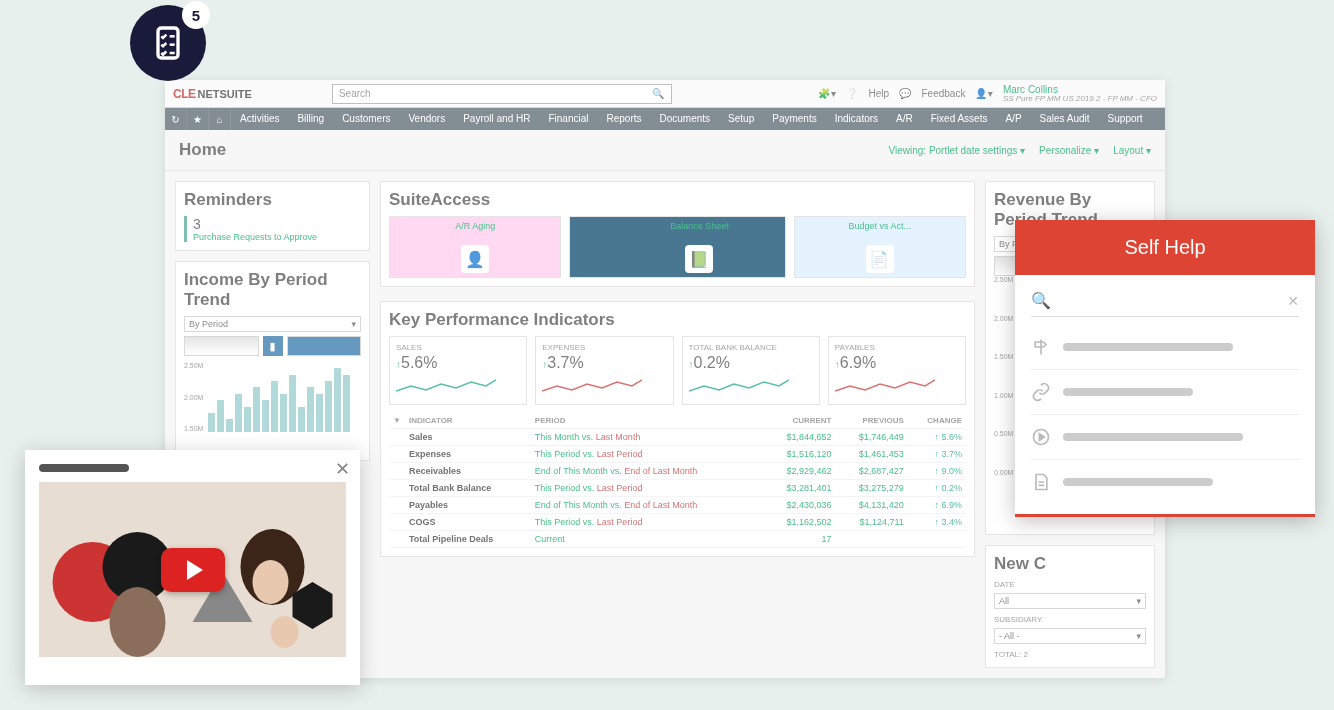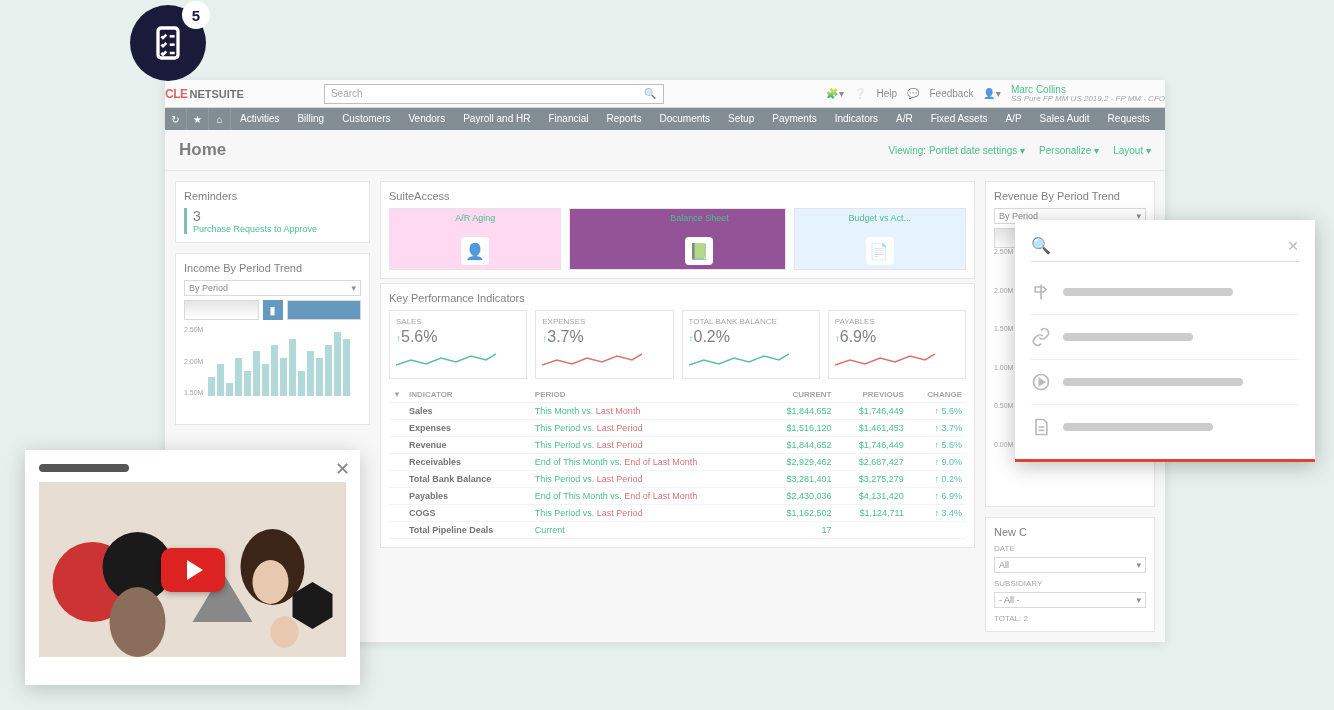--- a/index.html
+++ b/index.html
@@ -1,50 +1,50 @@
 <!DOCTYPE html>
 <html><head>
 <meta charset="utf-8">
 <style>
 * { box-sizing: border-box; margin: 0; padding: 0; }
 body { font-family: Arial, sans-serif; font-size: 11px; background: #e8f0ee; width: 1334px; height: 710px; position: relative; overflow: hidden; }
 .app { position: absolute; top: 80px; left: 165px; width: 1000px; background: #fff; box-shadow: 0 2px 10px rgba(0,0,0,0.1); }
 .app::before { content: ''; position: absolute; inset: 0; background: rgba(255,255,255,0.25); z-index: 50; pointer-events: none; }
-.topbar { display: flex; align-items: center; height: 28px; background: #fafafa; border-bottom: 1px solid #ccc; padding: 0 0; }
+.topbar { display: flex; align-items: center; height: 28px; background: #fafafa; border-bottom: 1px solid #ccc; padding: 0 8px; }
 .logo { color: #c33; font-weight: bold; font-size: 12px; letter-spacing: -0.5px; }
 .logo2 { color: #444; font-weight: bold; font-size: 11px; margin-left: 2px; }
 .search { margin-left: 80px; width: 340px; height: 20px; border: 1px solid #aaa; background: #fff; display: flex; align-items: center; padding: 0 6px; font-size: 10px; color: #888; position: relative; }
 .search .mag { position: absolute; right: 6px; color: #888; }
 .topbar-right { margin-left: auto; display: flex; align-items: center; gap: 10px; color: #666; font-size: 10px; }
 .user-info { line-height: 1.1; }
 .user-name { color: #1a6; font-size: 10px; }
 .user-role { color: #888; font-size: 8px; font-style: italic; }
 .menubar { background: #5a6770; display: flex; align-items: center; height: 22px; color: #fff; font-size: 10px; }
 .menubar .micon { width: 22px; height: 22px; display: flex; align-items: center; justify-content: center; border-right: 1px solid #6b7780; }
 .menubar .mitem { padding: 0 9px; line-height: 22px; cursor: pointer; }
 .pagehead { display: flex; align-items: center; padding: 10px 14px; background: #f5f5f5; border-bottom: 1px solid #e0e0e0; }
 .pagehead h1 { font-size: 17px; font-weight: bold; color: #555; }
 .pagehead .opts { margin-left: auto; display: flex; gap: 14px; font-size: 10px; color: #1a6; }
 .content { display: flex; gap: 10px; padding: 10px; background: #f5f5f5; }
 .col-left { width: 195px; display: flex; flex-direction: column; gap: 10px; }
-.col-mid { flex: 1; display: flex; flex-direction: column; gap: 4px; }
+.col-mid { flex: 1; display: flex; flex-direction: column; gap: 14px; }
 .col-right { width: 170px; display: flex; flex-direction: column; gap: 10px; }
 .card { background: #fff; border: 1px solid #ddd; padding: 8px; }
-.card-title { font-size: 11px; font-weight: normal; color: #555; margin-bottom: 6px; }
+.card-title { font-size: 17px; font-weight: bold; color: #555; margin-bottom: 6px; }
 .reminder-bar { border-left: 3px solid #5a9; padding-left: 6px; }
 .reminder-num { font-size: 14px; color: #555; }
 .reminder-txt { font-size: 9px; color: #1a6; }
 .select { border: 1px solid #ccc; background: #fff; font-size: 9px; padding: 2px 4px; color: #666; display: flex; justify-content: space-between; align-items: center; }
 .minichart { height: 90px; margin-top: 6px; position: relative; }
 .bars { display: flex; align-items: flex-end; height: 70px; gap: 2px; margin-left: 24px; }
 .bars .b { width: 7px; background: #9cc; }
 .ylabels { position: absolute; left: 0; top: 0; font-size: 7px; color: #888; display: flex; flex-direction: column; justify-content: space-between; height: 70px; }
 .suite-grid { display: flex; gap: 8px; }
 .suite-card { flex: 1; height: 62px; border: 1px solid #ddd; display: flex; flex-direction: column; align-items: center; justify-content: space-between; padding: 4px; font-size: 9px; color: #1a6; }
-.sc1 { background: #fce; } .sc2 { background: #701a75; padding-left: 48px; } .sc3 { background: #def; } .sc4 { background: #fed; }
+.sc1 { background: #fce; } .sc2 { background: #0c4a6e; padding-left: 48px; } .sc3 { background: #def; } .sc4 { background: #fed; }
 .suite-card .sicon { width: 28px; height: 28px; background: #fff; border-radius: 4px; display: flex; align-items: center; justify-content: center; font-size: 16px; }
 .kpi-grid { display: flex; gap: 8px; }
 .kpi-card { flex: 1; border: 1px solid #ddd; padding: 6px; }
 .kpi-label { font-size: 8px; color: #888; text-transform: uppercase; }
 .kpi-val { font-size: 16px; color: #555; margin: 2px 0; }
 .kpi-val .arr { font-size: 10px; }
 .up { color: #2a8; }
 .spark { height: 20px; margin-top: 2px; }
 .kpi-table { width: 100%; font-size: 9px; border-collapse: collapse; margin-top: 8px; }
 .kpi-table th { text-align: left; color: #888; text-transform: uppercase; font-size: 8px; padding: 3px 4px; border-bottom: 1px solid #eee; }
@@ -135,21 +135,21 @@
     <div class="mitem">Financial</div>
     <div class="mitem">Reports</div>
     <div class="mitem">Documents</div>
     <div class="mitem">Setup</div>
     <div class="mitem">Payments</div>
     <div class="mitem">Indicators</div>
     <div class="mitem">A/R</div>
     <div class="mitem">Fixed Assets</div>
     <div class="mitem">A/P</div>
     <div class="mitem">Sales Audit</div>
-    <div class="mitem">Requests</div>
+    <div class="mitem">Support</div>
   </div>
 
   <div class="pagehead">
     <h1>Home</h1>
     <div class="opts">
       <span><span>Viewing: Portlet date settings</span> ▾</span>
       <span><span>Personalize</span> ▾</span>
       <span><span>Layout</span> ▾</span>
     </div>
   </div>
@@ -258,28 +258,20 @@
                 <td class="num">$1,746,449</td>
                 <td class="chg up"><span class="up">↑ </span>5.6%</td>
               </tr>
               <tr>
                 <td></td>
                 <td class="ind">Expenses</td>
                 <td class="per">This Period vs. <b>Last Period</b></td>
                 <td class="num">$1,516,120</td>
                 <td class="num">$1,461,453</td>
                 <td class="chg up"><span class="up">↑ </span>3.7%</td>
-              </tr>
-              <tr>
-                <td></td>
-                <td class="ind">Revenue</td>
-                <td class="per">This Period vs. <b>Last Period</b></td>
-                <td class="num">$1,844,652</td>
-                <td class="num">$1,746,449</td>
-                <td class="chg up"><span class="up">↑ </span>5.6%</td>
               </tr>
               <tr>
                 <td></td>
                 <td class="ind">Receivables</td>
                 <td class="per">End of This Month vs. <b>End of Last Month</b></td>
                 <td class="num">$2,929,462</td>
                 <td class="num">$2,687,427</td>
                 <td class="chg up"><span class="up">↑ </span>9.0%</td>
               </tr>
               <tr>
@@ -394,20 +386,21 @@
       <ellipse cx="230" cy="85" rx="32" ry="38" fill="#3a2518"></ellipse>
       <ellipse cx="228" cy="100" rx="18" ry="22" fill="#e8c9b0"></ellipse>
       <ellipse cx="242" cy="150" rx="14" ry="16" fill="#e8c9b0"></ellipse>
       <polygon points="270,100 290,112 290,135 270,147 250,135 250,112" fill="#1a1a1a"></polygon>
     </svg>
     <div class="play-btn"></div>
   </div>
 </div>
 
 <div class="self-help">
+  <div class="sh-head">Self Help</div>
   <div class="sh-body">
     <div class="sh-search">
       <span class="mag">🔍</span>
       <span class="sh-close">✕</span>
     </div>
     <div class="sh-item">
       <svg class="sh-icon" viewBox="0 0 24 24" fill="none" stroke="#bbb" stroke-width="2">
           <path d="M12 3v18M5 6h10l3 3-3 3H5z"></path>
         </svg>
       <div>

